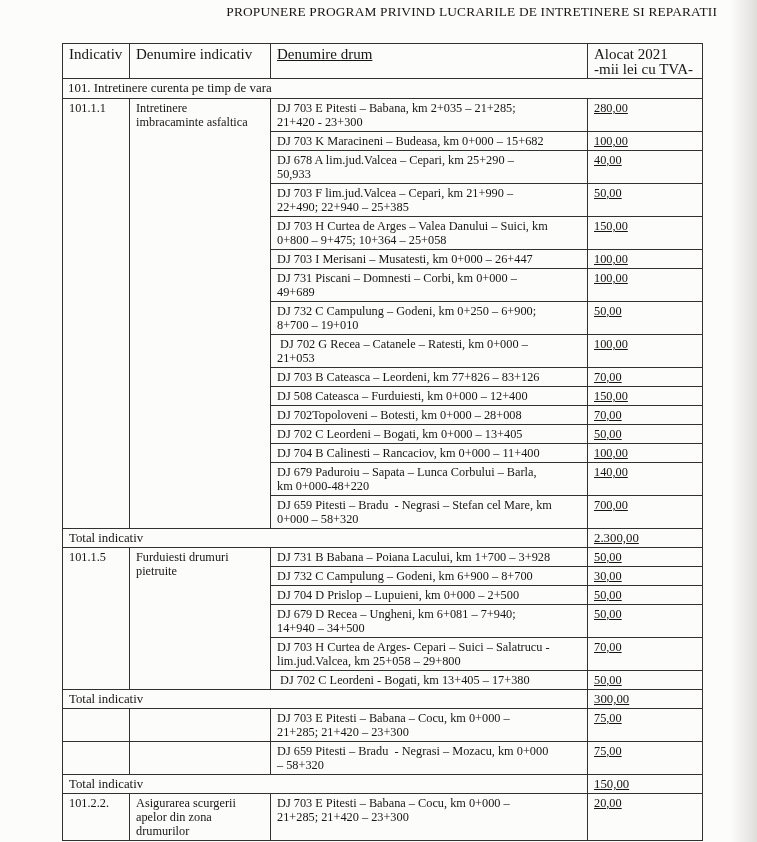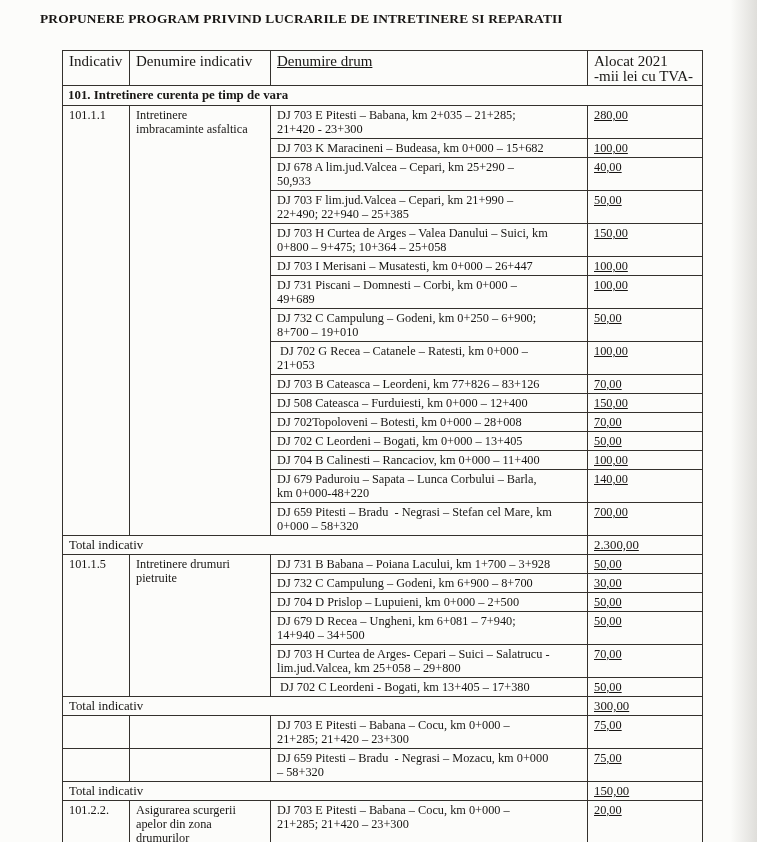--- a/index.html
+++ b/index.html
@@ -9,23 +9,23 @@
     overflow: hidden;
   }
   body {
     font-family: "Liberation Serif", serif;
     color: #181614;
     background:
       linear-gradient(to right, rgba(0,0,0,0) 0%, rgba(0,0,0,0) 96.5%, rgba(120,115,105,0.22) 100%),
       #fcfcfa;
   }
   .page-title {
-    margin: 9px 40px 0 40px;
-    text-align: left;
-    font-weight: bold;
+    margin: 2px 40px 0 40px;
+    text-align: right;
+    font-weight: normal;
     font-size: 13.4px;
     line-height: 19px;
     letter-spacing: 0.15px;
   }
   table.program {
     border-collapse: collapse;
     table-layout: fixed;
     margin: 22px 0 0 62px;
     width: 640px;
     font-size: 12.3px;
@@ -46,21 +46,21 @@
     line-height: 14.5px;
     padding-top: 3px;
   }
   th.h-drum { text-align: center; text-decoration: underline; }
   td.col-alocat {
     text-align: right;
     padding-right: 12px;
     text-decoration: underline;
   }
   tr.section-row td {
-    font-weight: bold;
+    font-weight: normal;
     font-size: 12.9px;
     padding: 2px 4px 3px 5px;
   }
   td.total-label, td.total-value {
     font-weight: bold;
     font-size: 12.8px;
   }
   td.total-value { padding-top: 4px; }
 </style>
 </head>
@@ -165,21 +165,21 @@
         <td class="col-drum">DJ 659 Pitesti – Bradu  - Negrasi – Stefan cel Mare, km
 0+000 – 58+320</td>
         <td class="col-alocat">700,00</td>
       </tr>
       <tr>
         <td class="total-label" colspan="3">Total indicativ</td>
         <td class="col-alocat total-value">2.300,00</td>
       </tr>
       <tr>
         <td class="col-ind" rowspan="6">101.1.5</td>
-        <td class="col-den" rowspan="6">Intretinere drumuri
+        <td class="col-den" rowspan="6">Furduiesti drumuri
 pietruite</td>
         <td class="col-drum">DJ 731 B Babana – Poiana Lacului, km 1+700 – 3+928</td>
         <td class="col-alocat">50,00</td>
       </tr>
       <tr>
         <td class="col-drum">DJ 732 C Campulung – Godeni, km 6+900 – 8+700</td>
         <td class="col-alocat">30,00</td>
       </tr>
       <tr>
         <td class="col-drum">DJ 704 D Prislop – Lupuieni, km 0+000 – 2+500</td>

